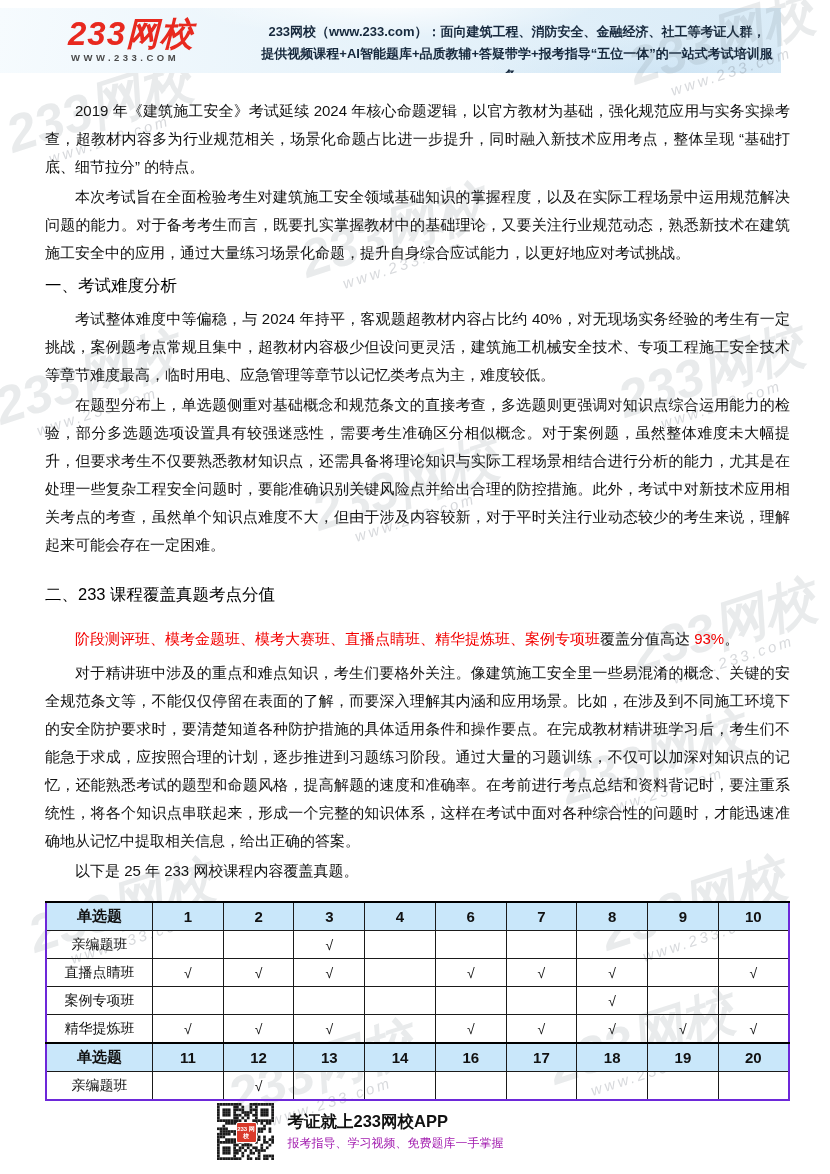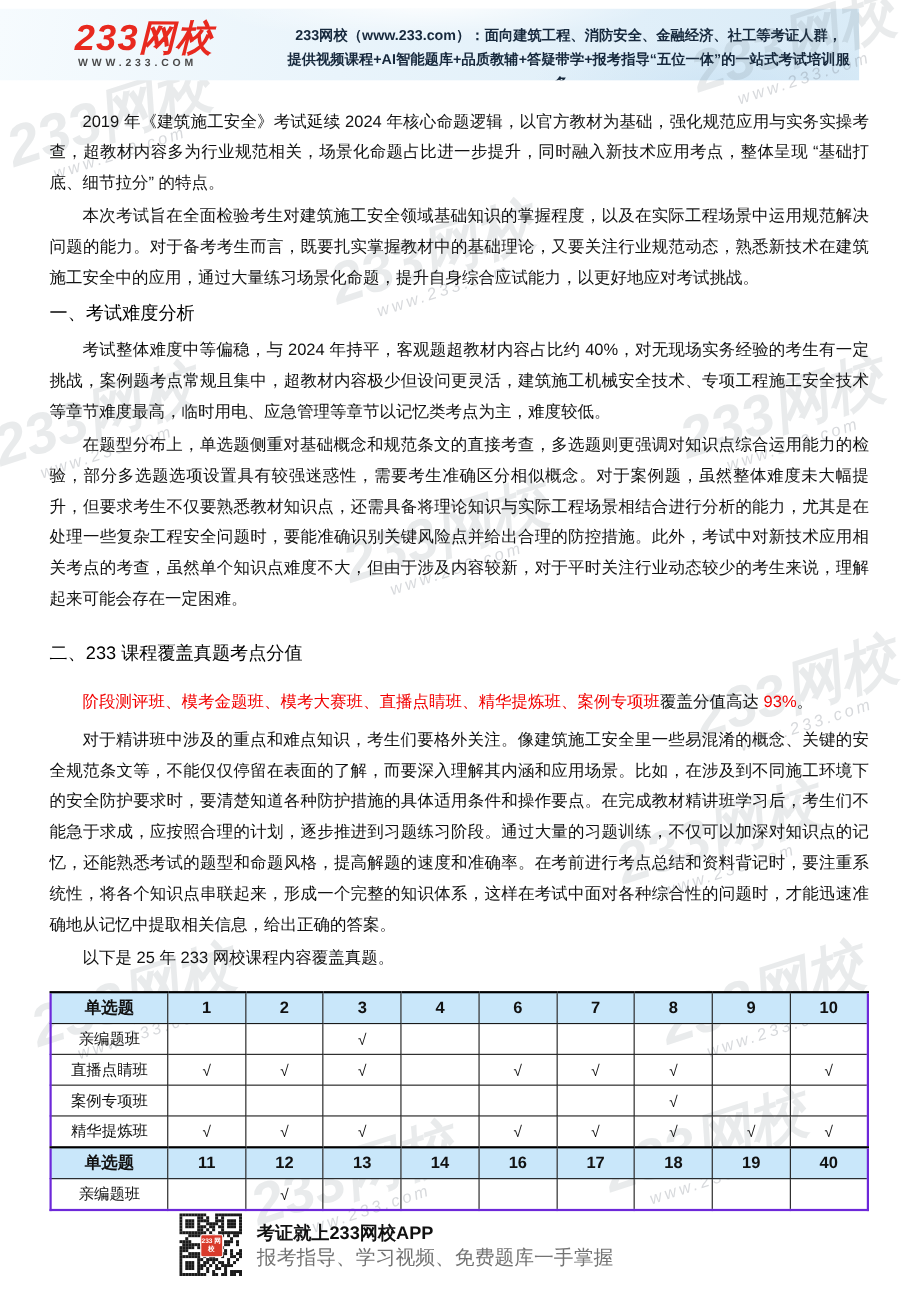--- a/index.html
+++ b/index.html
@@ -55,21 +55,21 @@
 
   
   .footer{position:absolute;z-index:2;left:0;top:1103px;width:720px;display:flex;
         justify-content:center;align-items:center;gap:14px;}
   .qr{position:relative;width:57px;height:57px;flex:0 0 auto;}
   .qr svg{display:block;}
   .qr-logo{position:absolute;left:19px;top:19px;width:19px;height:19px;background:#d93a2b;border:1px solid #fff;
         border-radius:2px;display:flex;align-items:center;justify-content:center;text-align:center;
         font-size:6px;line-height:7px;color:#fff;font-weight:bold;}
   .fo-title{font-size:16.5px;font-weight:bold;color:#111;line-height:22px;}
-  .fo-sub{font-size:18px;color:#737373;line-height:22px;margin-top:0;}
+  .fo-sub{font-size:12px;color:#a21caf;line-height:22px;margin-top:0;}
 </style>
 </head>
 <body>
 
 <div class="page">
 
   <div class="wm wm1">
       <div class="wm-big">233网校</div>
       <div class="wm-small">www.233.com</div>
     </div>
@@ -204,21 +204,21 @@
           <tr class="head-row">
             <td class="label-col">单选题</td>
             <td>11</td>
             <td>12</td>
             <td>13</td>
             <td>14</td>
             <td>16</td>
             <td>17</td>
             <td>18</td>
             <td>19</td>
-            <td>40</td>
+            <td>20</td>
           </tr>
           <tr>
             <td class="label-col">亲编题班</td>
             <td></td>
             <td>√</td>
             <td></td>
             <td></td>
             <td></td>
             <td></td>
             <td></td>

